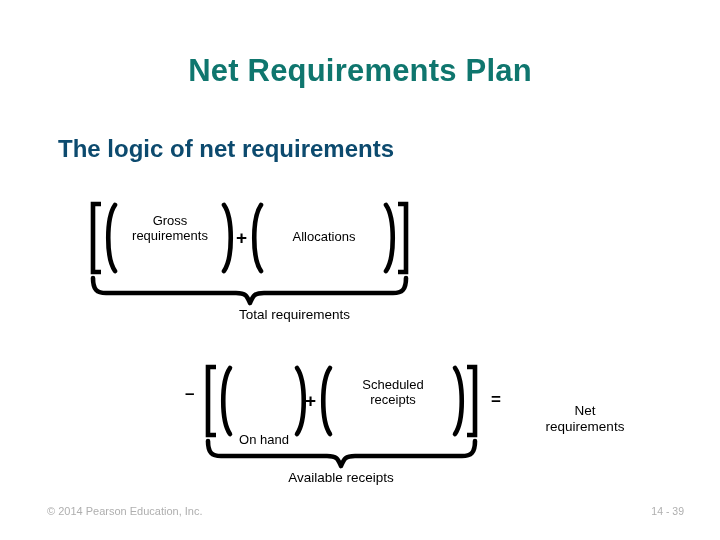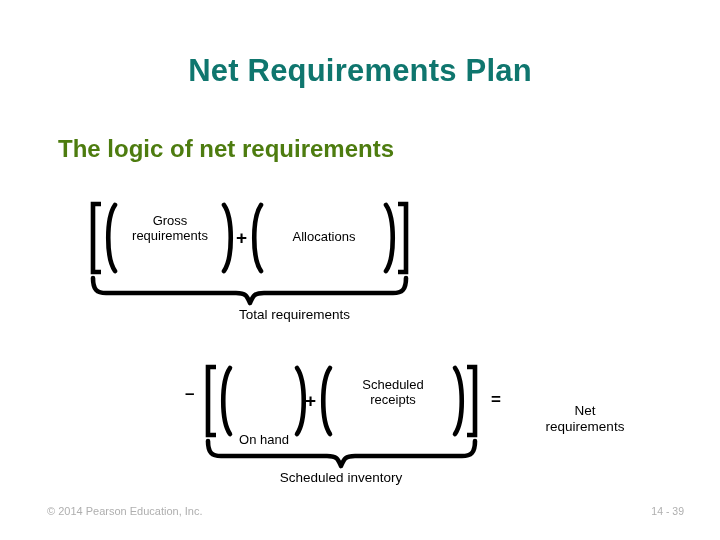--- a/index.html
+++ b/index.html
@@ -28,21 +28,21 @@
     letter-spacing: 0.2px;
     color: #0f766e;
     line-height: 1.1;
   }
   #slide-subtitle {
     position: absolute;
     left: 58px;
     top: 136px;
     font-size: 24px;
     font-weight: bold;
-    color: #4d7c0f;
+    color: #0c4a6e;
     line-height: 1.1;
     white-space: nowrap;
   }
 
   
   #equation-area {
     position: absolute;
     left: 0;
     top: 190px;
     width: 720px;
@@ -178,19 +178,19 @@
   <div class="eq-op" style="left:305px; top:201px;">+</div>
 
   <div class="eq-label" style="left:331px; top:188px; width:124px;">Scheduled
 receipts</div>
 
   <div class="eq-op thin" style="left:491px; top:201px;">=</div>
 
   <div class="result-label" style="left:510px; top:182px; width:150px;margin-top:31px;">Net
 requirements</div>
 
-  <div class="under-label" style="left:241px; top:280px; width:200px;">Scheduled inventory</div>
+  <div class="under-label" style="left:241px; top:280px; width:200px;">Available receipts</div>
 
 </div>
 
 <div id="footer-copyright">© 2014 Pearson Education, Inc.</div>
 
 <div id="footer-pagenum">14 - 39</div>
 
 </body></html>

